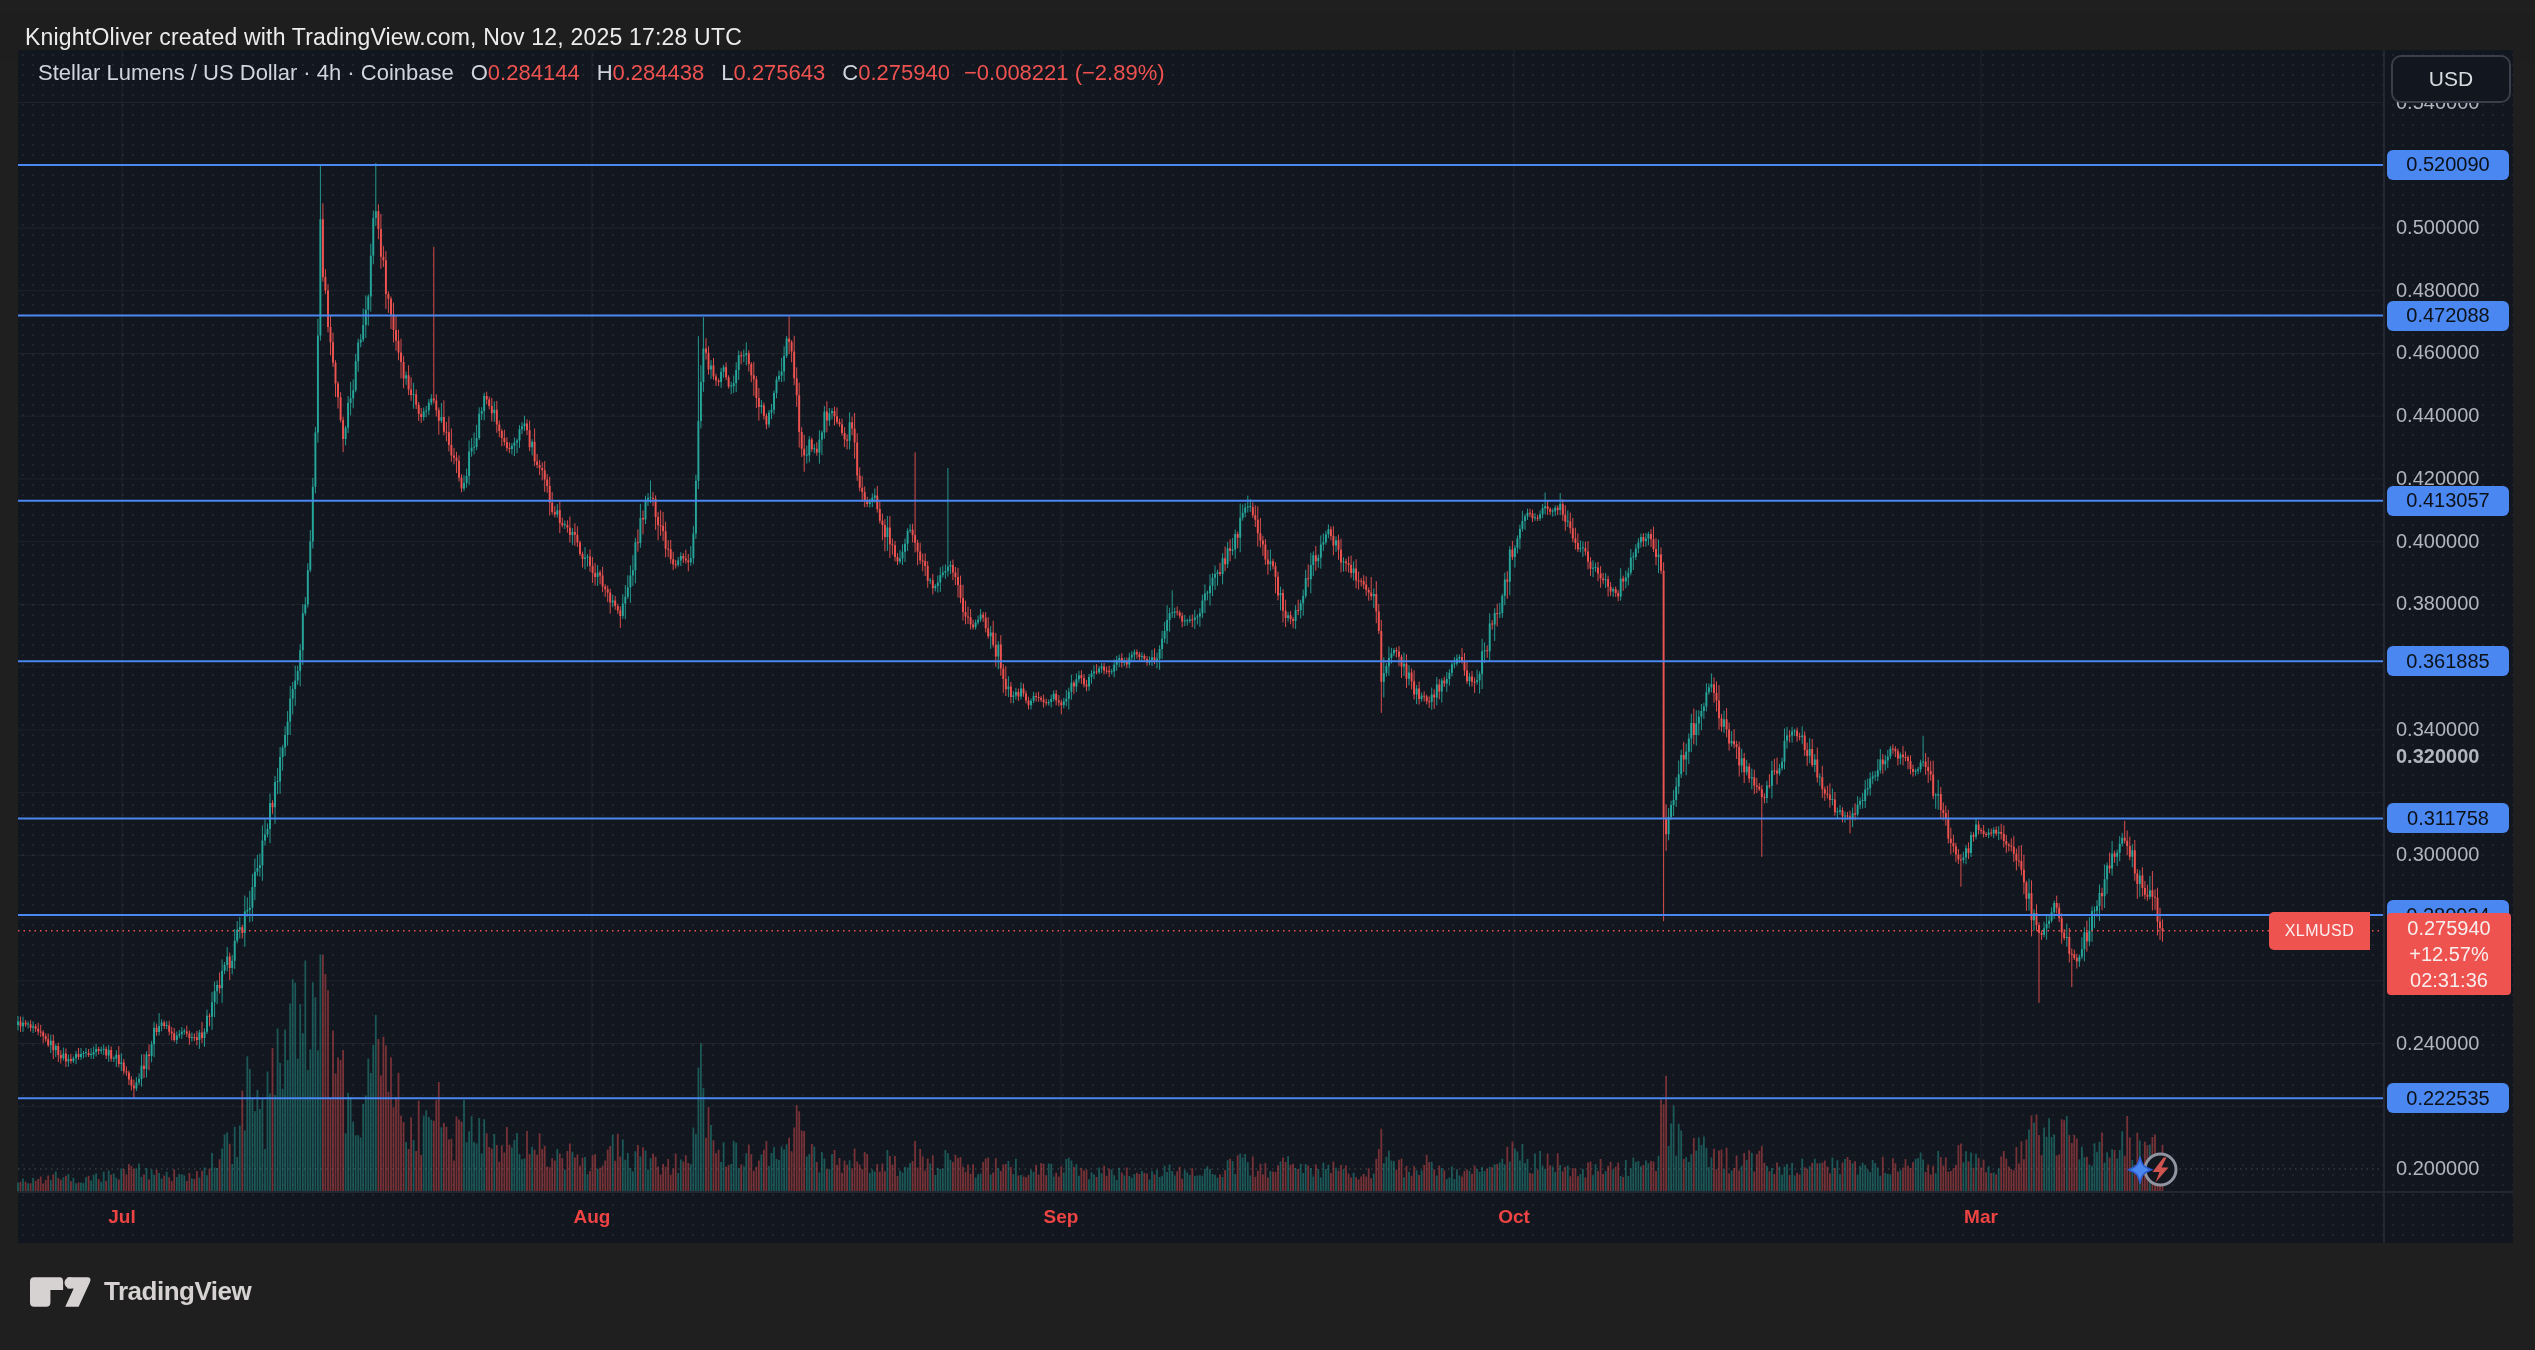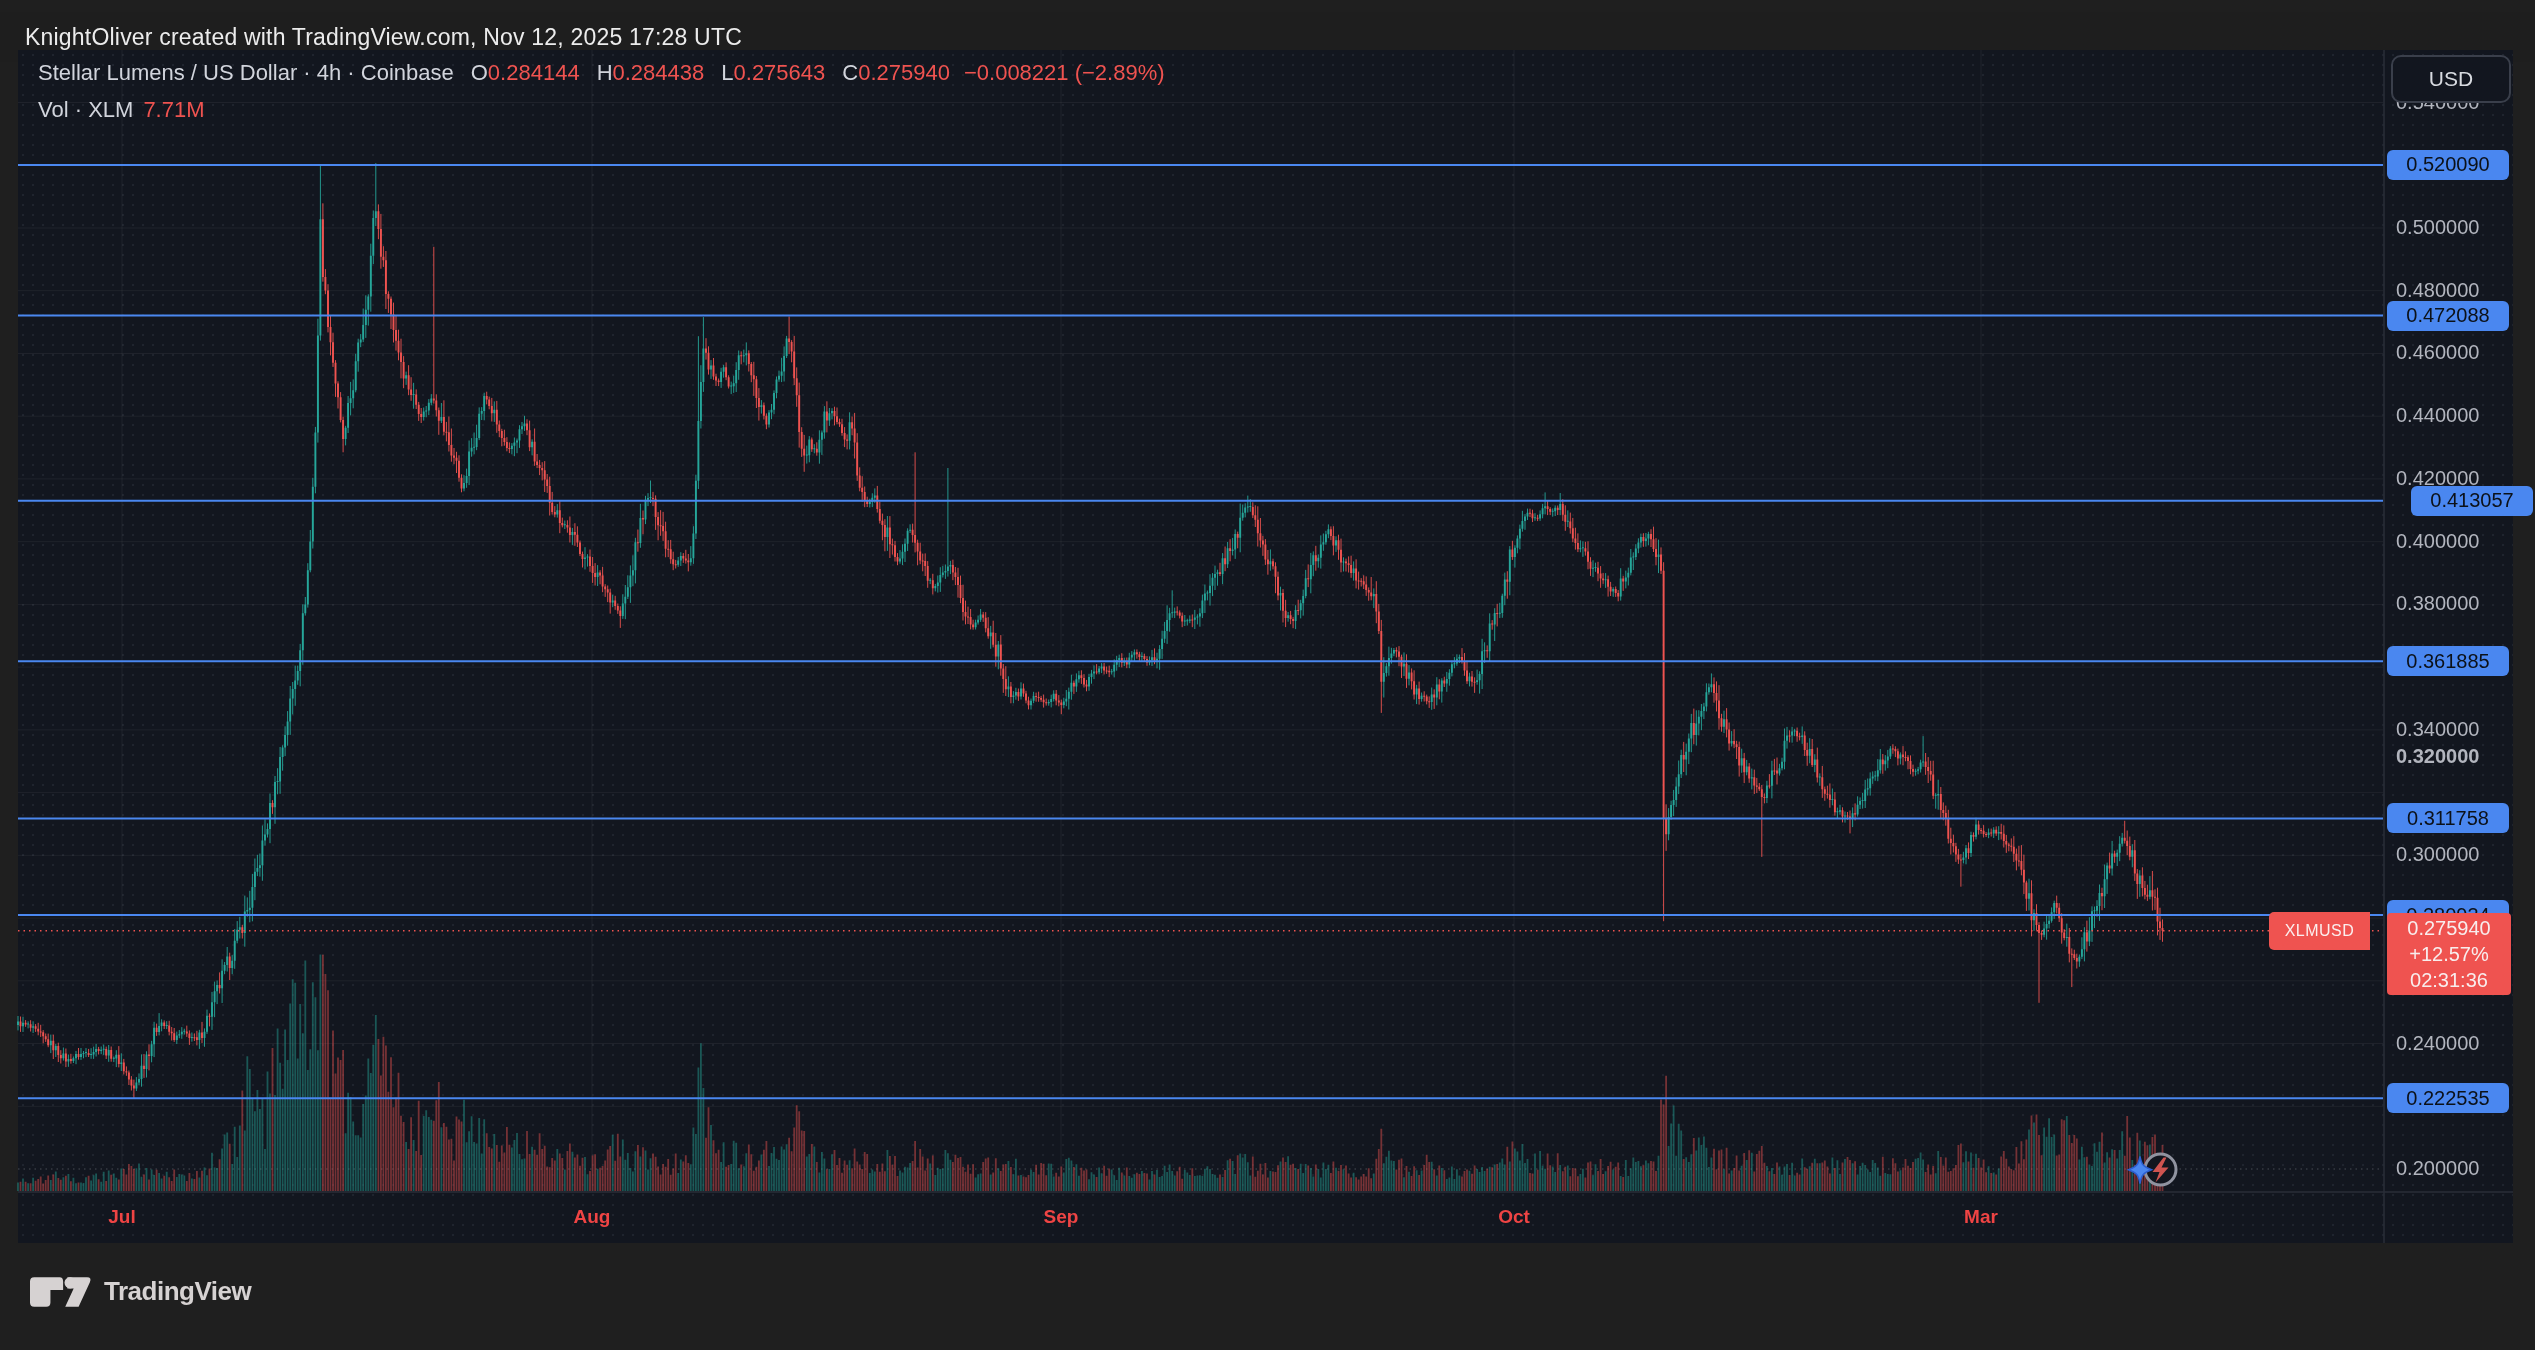--- a/index.html
+++ b/index.html
@@ -95,45 +95,41 @@
 
 <div class="legend">
   <div class="legend-row">
     <span class="lg">Stellar Lumens / US Dollar · 4h · Coinbase</span>
     <span class="grp"><span class="lg">O</span><span class="lr">0.284144</span></span>
     <span class="grp"><span class="lg">H</span><span class="lr">0.284438</span></span>
     <span class="grp"><span class="lg">L</span><span class="lr">0.275643</span></span>
     <span class="grp"><span class="lg">C</span><span class="lr">0.275940</span></span>
     <span class="chg lr">−0.008221 (−2.89%)</span>
   </div>
-  <div class="legend-row">
-    <span class="lg">Vol · XLM</span>
-    <span class="v2 lr">7.71M</span>
-  </div>
 </div>
 
 <div id="gray-labels">
     <div class="axis-label" style="top: 90.5332px;">0.540000</div>
     <div class="axis-label" style="top: 216px;">0.500000</div>
     <div class="axis-label" style="top: 278.733px;">0.480000</div>
     <div class="axis-label" style="top: 341.467px;">0.460000</div>
     <div class="axis-label" style="top: 404.2px;">0.440000</div>
     <div class="axis-label" style="top: 466.934px;">0.420000</div>
     <div class="axis-label" style="top: 529.667px;">0.400000</div>
     <div class="axis-label" style="top: 592.4px;">0.380000</div>
     <div class="axis-label" style="top: 717.867px;">0.340000</div>
     <div class="axis-label" style="top: 745px; font-weight: bold;">0.320000</div>
     <div class="axis-label" style="top: 843.334px;">0.300000</div>
     <div class="axis-label" style="top: 1031.53px; text-align: center;">0.240000</div>
     <div class="axis-label" style="top: 1157px;">0.200000</div>
   </div>
 <div id="level-labels">
     <div class="level-label" style="top: 149.984px;">0.520090</div>
     <div class="level-label" style="top: 300.551px;">0.472088</div>
-    <div class="level-label" style="top: 485.711px; margin-left: 24px;">0.413057</div>
+    <div class="level-label" style="top: 485.711px;">0.413057</div>
     <div class="level-label" style="top: 646.221px;">0.361885</div>
     <div class="level-label" style="top: 803.453px;">0.311758</div>
     <div class="level-label" style="top: 900.138px;">0.280934</div>
     <div class="level-label" style="top: 1083.32px;">0.222535</div>
   </div>
 
 <div class="cur-label">
   <span>0.275940</span>
   <span>+12.57%</span>
   <span>02:31:36</span>

